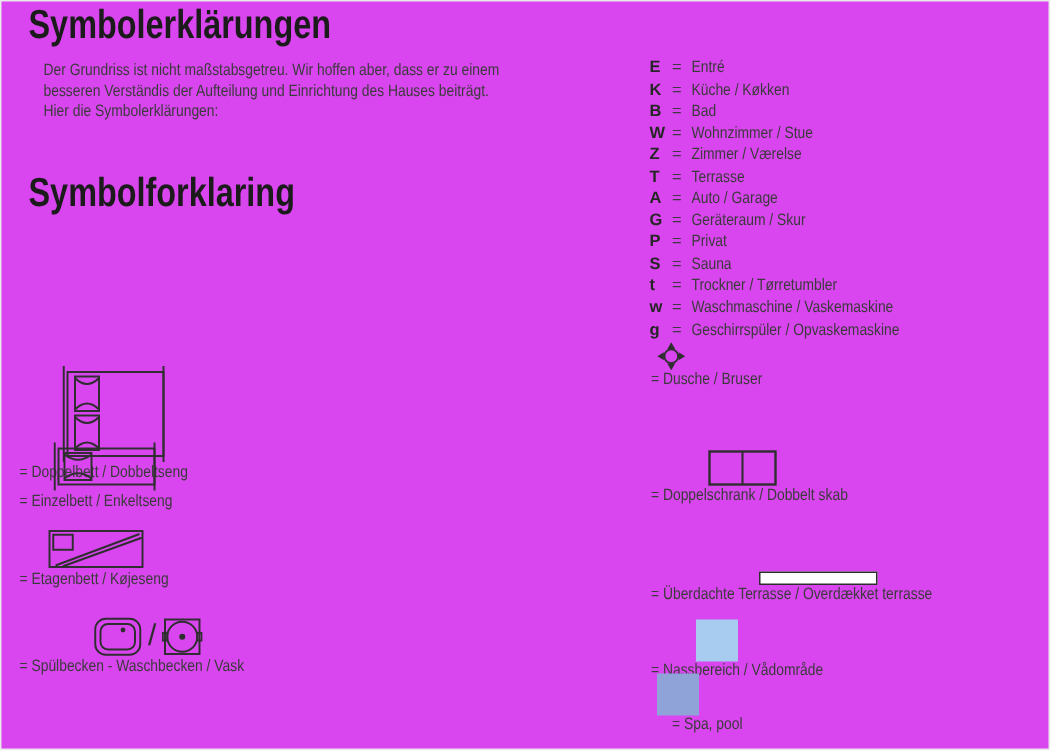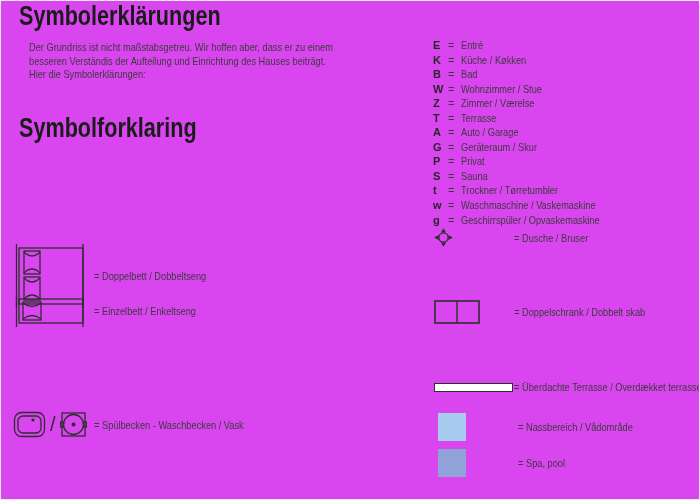--- a/index.html
+++ b/index.html
@@ -11,21 +11,21 @@
   .h1 {
     position:absolute; left:18px; margin:0; font-size:27px; font-weight:bold;
     color:#1b1b1b; line-height:34px; white-space:nowrap;
     transform:scaleX(0.80); transform-origin:0 50%;
   }
   .para { position:absolute; left:18px;margin-left:10px; }
   .para .line {
     font-size:11px; line-height:13.5px; color:#3b3b3b; white-space:nowrap;
     transform:scaleX(0.84); transform-origin:0 50%;
   }
-  .sym-row { position:absolute; display:flex; align-items:center; }
+  .sym-row { position:absolute; display:flex; align-items:center;flex-direction:column; }
   .sym-row.left  { left:12px; }
   .sym-row.right { left:433px; }
   .sym-row.left  .sym-cell { width:81px; }
   .sym-row.right .sym-cell { width:80px; }
   .sym-cell { display:flex; align-items:center; flex:none; }
   .sym-label {
     font-size:11px; color:#3b3b3b; white-space:nowrap;
     transform:scaleX(0.84); transform-origin:0 50%;
   }
   .sym-svg { fill:none; stroke:#2e2e2e; stroke-width:1.3; display:block; }
@@ -82,20 +82,31 @@
         <line x1="3.5" y1="1" x2="3.5" y2="33"></line>
         <line x1="70" y1="1" x2="70" y2="33"></line>
         <rect x="10" y="8" width="18" height="18"></rect>
         <path d="M10,9 Q19,16 28,9"></path>
         <path d="M10,25 Q19,18 28,25"></path>
       </svg>
     </div>
     <div class="sym-label">= Einzelbett / Enkeltseng</div>
   </div>
 
+  <div class="sym-row left" style="top:351px">
+    <div class="sym-cell">
+      <svg class="sym-svg" width="64" height="28" viewBox="0 0 64 28">
+        <rect x="1" y="2" width="62" height="24"></rect>
+        <rect x="3.5" y="4.5" width="13" height="10"></rect>
+        <line x1="5" y1="25" x2="61" y2="4"></line>
+        <line x1="10" y1="25.5" x2="62.5" y2="6.5"></line>
+      </svg>
+    </div>
+    <div class="sym-label">= Etagenbett / Køjeseng</div>
+  </div>
 
   <div class="sym-row left" style="top:410px">
     <div class="sym-cell">
       <svg class="sym-svg" width="33" height="27" viewBox="0 0 33 27">
         <rect x="1.5" y="1.5" width="30" height="24" rx="7"></rect>
         <rect x="5" y="5" width="23" height="17" rx="5"></rect>
         <circle class="f" cx="20" cy="9" r="1.6"></circle>
       </svg>
       <span class="slash">/</span>
       <svg class="sym-svg" width="27" height="27" viewBox="0 0 27 27">

